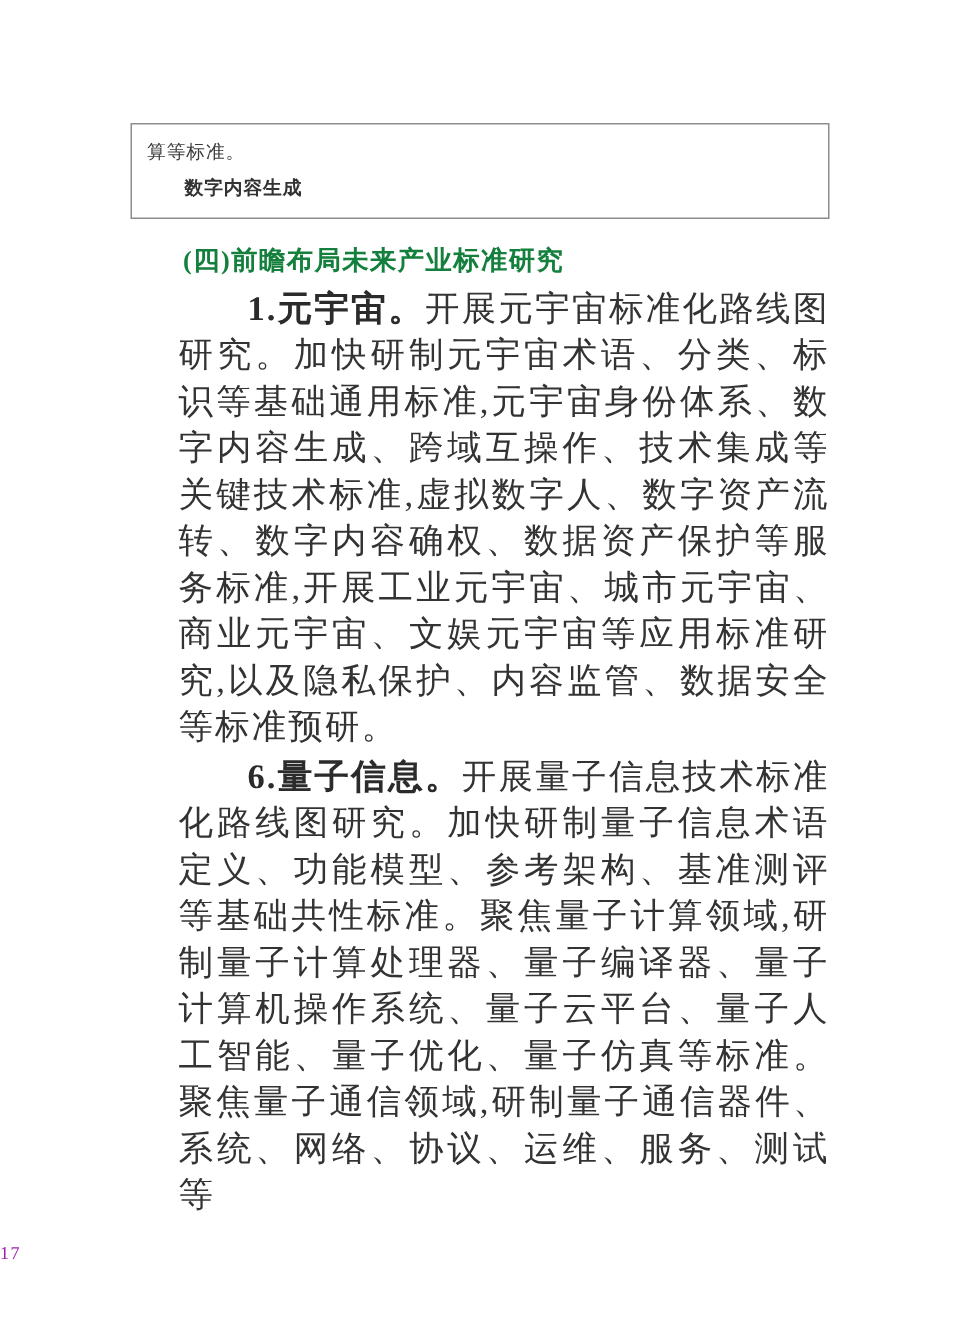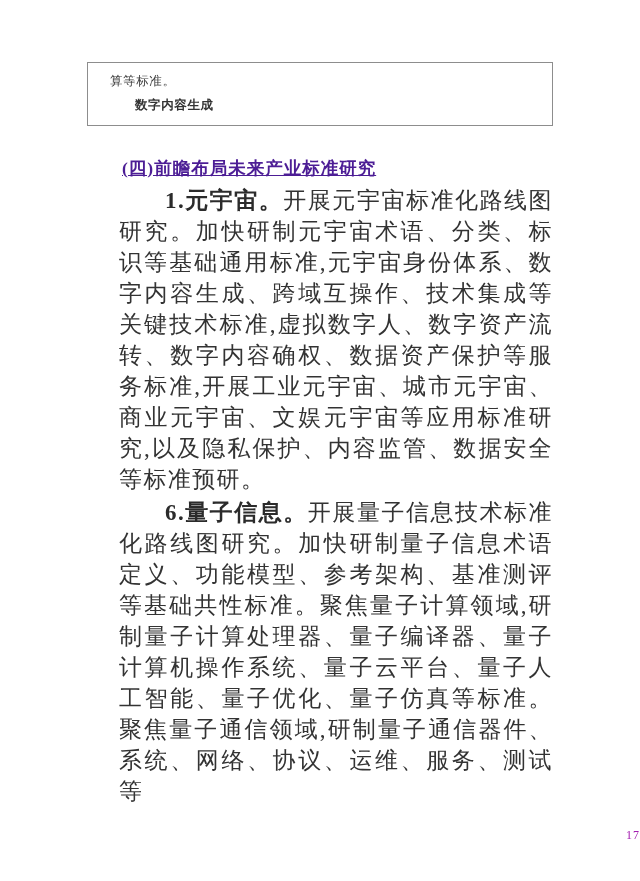--- a/index.html
+++ b/index.html
@@ -18,64 +18,64 @@
   }
   .content {
     position: absolute;
     left: 87px;
     top: 62px;
     width: 466px;
   }
   
   .excerpt-box {
     border: 1px solid #8d8d8d;
-    padding: 7px 9px 8px 22px;
+    padding: 7px 9px 8px 10px;
     font-size: 12.5px;
     line-height: 23.5px;
     letter-spacing: 0.6px;
     color: #3a3a3a;
     text-align: justify;
+    margin-top: 20px;
   }
   .excerpt-box .cont-line { text-indent: 0; }
   .excerpt-box .box-subtitle {
     font-weight: bold;
     text-indent: 2em;
     color: #333333;
   }
   .excerpt-box .box-body { text-indent: 2em; }
   
   .section-heading {
-    margin-top: 27px;
+    margin-top: 12px;
     font-size: 17.5px;
     font-weight: bold;
     line-height: 30px;
     text-indent: 2em;
     letter-spacing: 1px;
-    color: #4c1d95;
-    text-decoration: underline;
+    color: #15803d;
   }
   
   .para {
     font-size: 23px;
     line-height: 31px;
     letter-spacing: 1.4px;
     text-align: justify;
     text-indent: 2em;
     color: #333333;
     margin-top: 2px;
     margin-left: 32px;
   }
   .para .lead { font-weight: bold; color: #2b2b2b; }
   
   .page-number {
     position: absolute;
     top: 828px;
     left: 0;
     width: 100%;
-    text-align: right;
+    text-align: left;
     font-size: 12px;
     letter-spacing: 1px;
     color: #a21caf;
   }
 </style>
 </head>
 <body>
 
 <div class="page">
   <div class="content">

